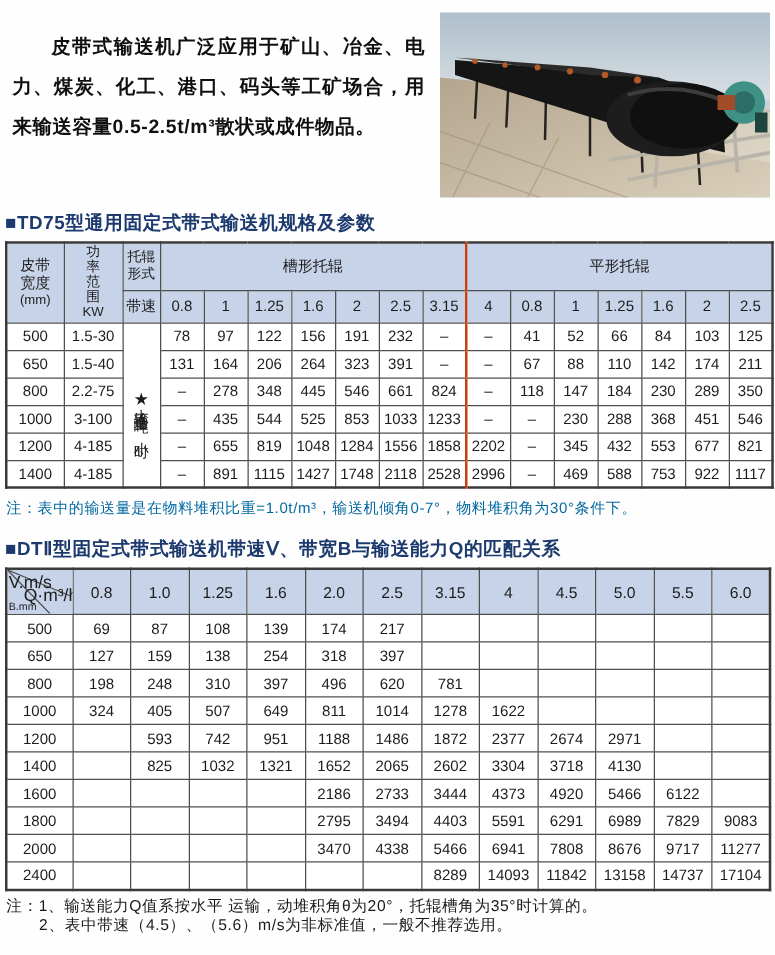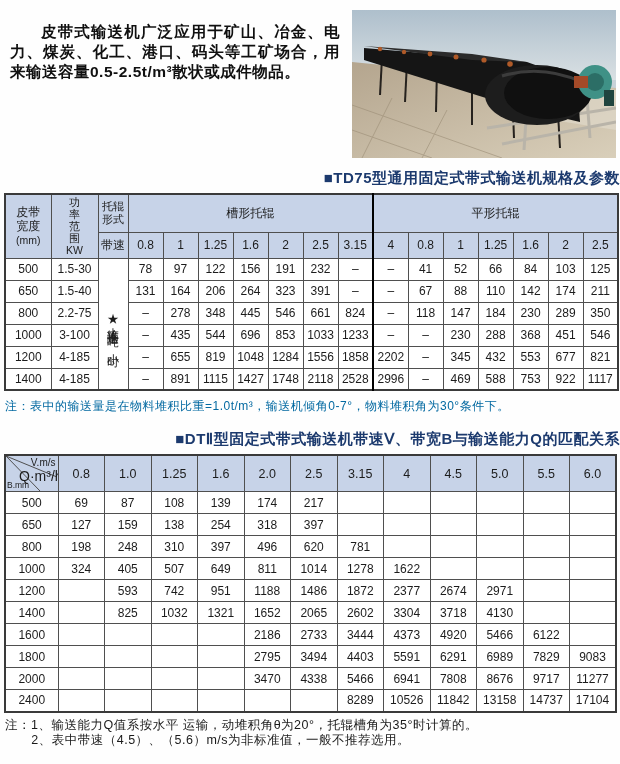--- a/index.html
+++ b/index.html
@@ -4,29 +4,29 @@
 <style>
   * { margin:0; padding:0; box-sizing:border-box; }
   body { background:#ffffff; font-family:"Liberation Sans", sans-serif; }
   .page { position:relative; width:620px; height:764px; background:#fefefe; overflow:hidden; }
 
   
   .top { display:flex; padding:6px 4px 0 6px; height:162px; }
   .intro { width:346px; padding:16px 12px 0 4px; }
   .intro p {
     font-size:15.5px; font-weight:600; color:#101010;
-    line-height:20px; text-indent:2em; text-align:justify; letter-spacing:0.5px;
+    line-height:32px; text-indent:2em; text-align:justify; letter-spacing:0.5px;
   }
   .photo { width:264px; height:148px; margin-top:4px; background:#c8d2d8; }
   .photo svg { display:block; }
 
   
   .sec-title {
     font-size:15px; font-weight:bold; color:#1c3a6e;
-    margin:7px 0 5px 4px; letter-spacing:0.5px;text-align:right;
+    margin:7px 0 5px 4px; letter-spacing:0.5px;
   }
   .sec-title.second { margin-top:15px; }
 
   
   table { border-collapse:collapse; table-layout:fixed; margin-left:4px; width:612px;padding-left:20px; }
   th, td {
     border:1px solid #4f4f4f; text-align:center; vertical-align:middle;
     font-size:12px; color:#1c1c1c; overflow:hidden; padding:0;
   }
   table { border:2px solid #3a3a3a; }
@@ -35,34 +35,34 @@
 
   
   #t1 tr.hrow1 th { height:38px; }
   #t1 tr.hrow2 th { height:26px; }
   #t1 tbody tr { height:22px; }
   #t1 .wrap2 { display:block; width:34px; margin:0 auto; word-break:break-all; font-size:12px; line-height:1.15; }
   #t1 .unit { display:block; font-size:10.5px; }
   #t1 .vert1 { display:block; width:13px; margin:0 auto; word-break:break-all; font-size:11px; line-height:1.1; }
   #t1 .kw { display:block; font-size:10.5px;text-align:center; }
   #t1 .tform { display:block; width:26px; margin:0 auto; word-break:break-all; font-size:11px; line-height:1.2; }
-  #t1 .split { border-left:2px solid #000000; }
+  #t1 .split { border-left:2px solid #c2410c; }
   #t1 td.starcol {
     writing-mode:vertical-rl; text-orientation:upright;
     font-size:12px; letter-spacing:2px; padding-top:4px; line-height:30px;
   }
   #t1 .speed-th { font-size:12px; }
 
   
   #t2 tr.hrow th { height:36px; font-size:12.5px; }
   #t2 tbody tr { height:22px; }
   #t2 th.corner { position:relative; padding:0; }
   .corner-box { position:relative; width:100%; height:35px; }
   .corner-box svg { position:absolute; left:0; top:0; }
-  .corner-v { position:absolute; top:1px; right:2px; font-size:10px; }
+  .corner-v { position:absolute; top:1px; right:16px; font-size:14px; }
   .corner-q { position:absolute; top:12px; left:13px; font-size:14px; }
   .corner-b { position:absolute; bottom:1px; left:1px; font-size:8.5px; }
 
   
   .note1 { font-size:12px; color:#0369a1; margin:7px 0 0 5px; letter-spacing:0.5px; }
   .notes2 { font-size:12.5px; color:#1a1a1a; margin:5px 0 0 5px; line-height:1.25; letter-spacing:0.5px; }
   .notes2 .line2 { padding-left:2.1em; }
 </style>
 </head>
 <body>
@@ -233,21 +233,21 @@
           <td>230</td>
           <td>289</td>
           <td>350</td>
         </tr>
         <tr>
           <td>1000</td>
           <td>3-100</td>
           <td>–</td>
           <td>435</td>
           <td>544</td>
-          <td>696</td>
+          <td>525</td>
           <td>853</td>
           <td>1033</td>
           <td>1233</td>
           <td class="split">–</td>
           <td>–</td>
           <td>230</td>
           <td>288</td>
           <td>368</td>
           <td>451</td>
           <td>546</td>
@@ -465,21 +465,21 @@
         </tr>
         <tr>
           <td>2400</td>
           <td></td>
           <td></td>
           <td></td>
           <td></td>
           <td></td>
           <td></td>
           <td>8289</td>
-          <td>10526</td>
+          <td>14093</td>
           <td>11842</td>
           <td>13158</td>
           <td>14737</td>
           <td>17104</td>
         </tr>
       </tbody>
   </table>
 
   <div class="notes2">
     <div>注：1、输送能力Q值系按水平 运输，动堆积角θ为20°，托辊槽角为35°时计算的。</div>

